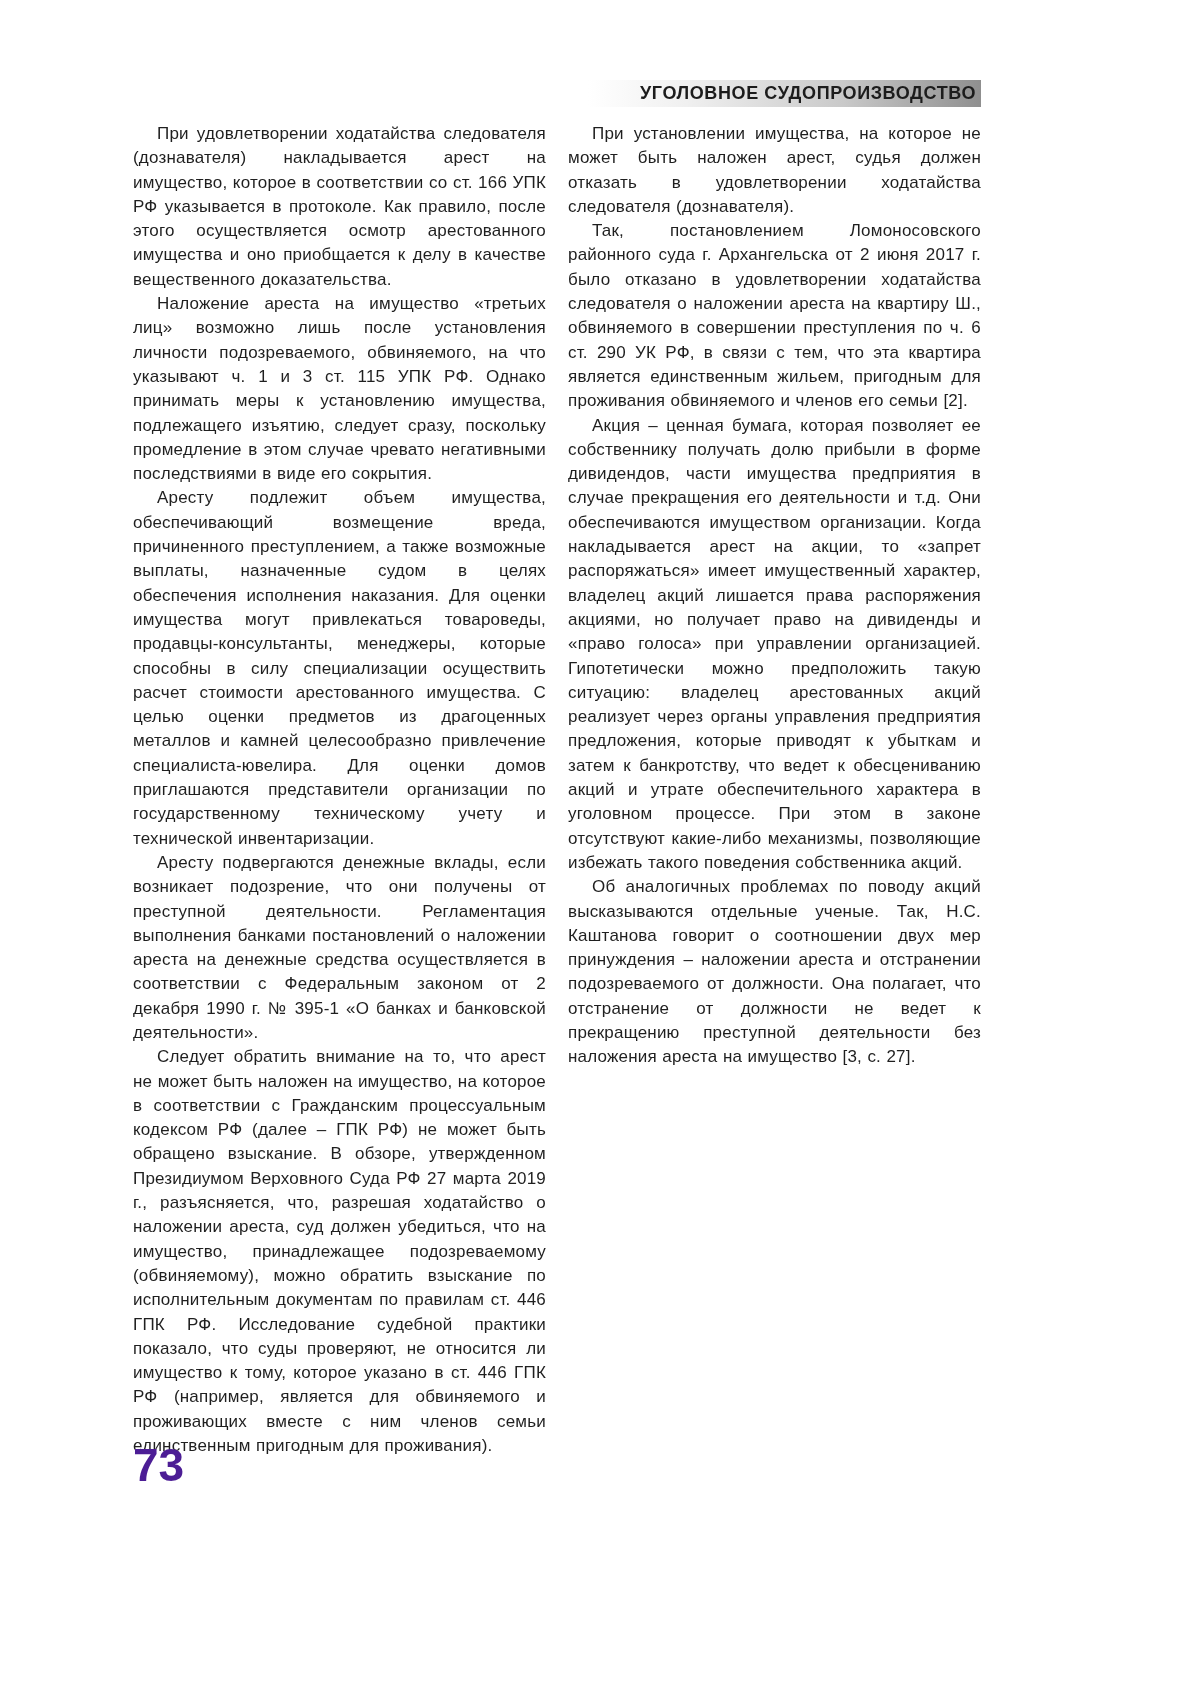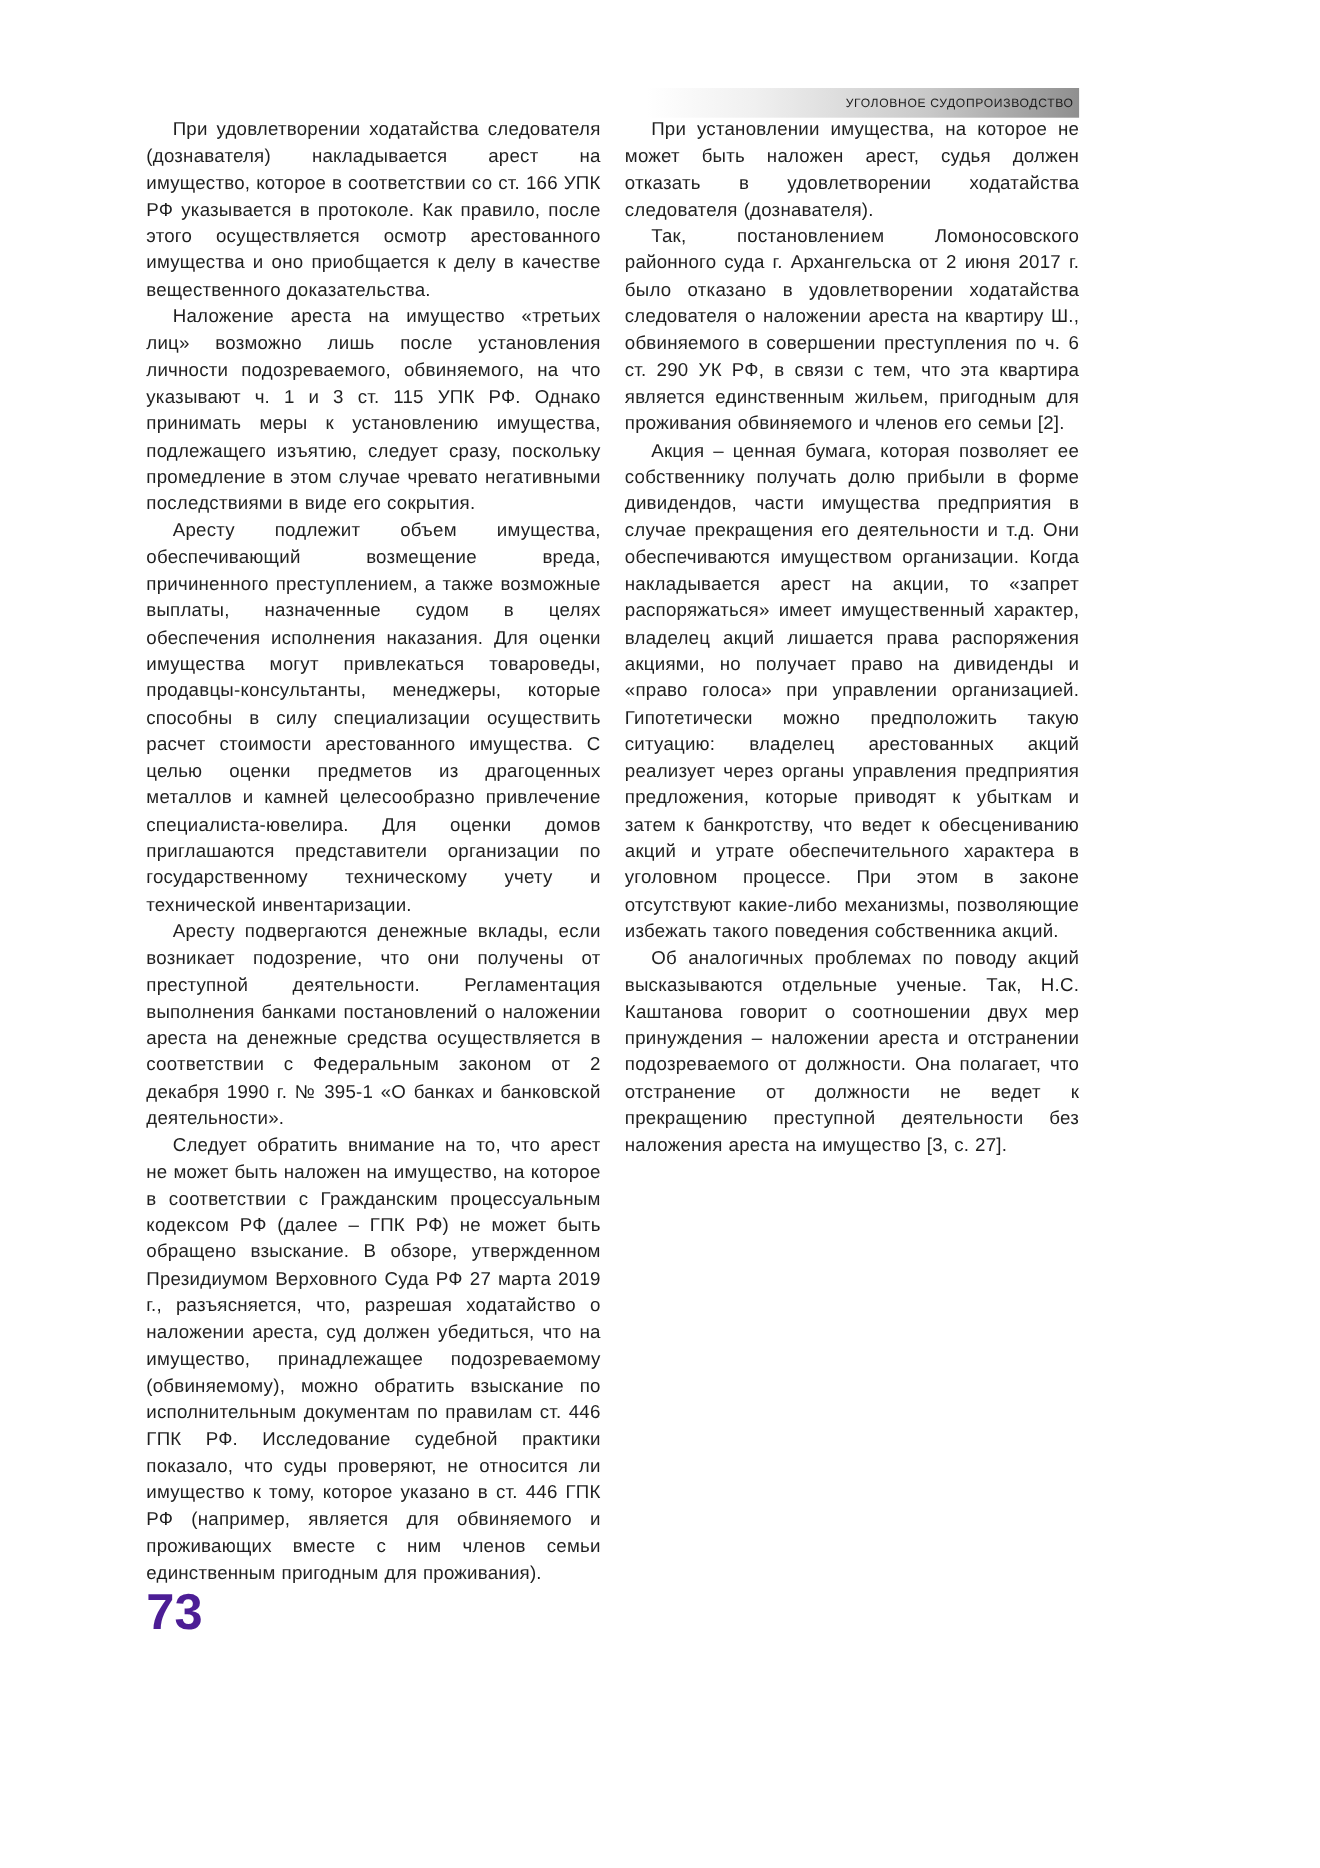--- a/index.html
+++ b/index.html
@@ -22,29 +22,29 @@
       width: 393px;
       height: 27px;
       background: linear-gradient(to right, #ffffff 0%, #f0f0f0 25%, #c9c9c9 65%, #8f8f8f 100%);
       display: flex;
       align-items: center;
       justify-content: flex-end;
       padding-right: 5px;
       box-sizing: border-box;
     }
     .header-title {
-      font-size: 11px;
-      font-weight: normal;
+      font-size: 18px;
+      font-weight: bold;
       color: #1c1c1c;
       letter-spacing: 0.6px;
       white-space: nowrap;
     }
     .col {
       position: absolute;
-      top: 106px;
+      top: 122px;
       width: 413px;
     }
     .col-left  { left: 133px; }
     .col-right { left: 568px; }
     .col p {
       margin: 0;
       text-align: justify;
       text-indent: 24px;
       font-size: 17px;
       line-height: 24.3px;

